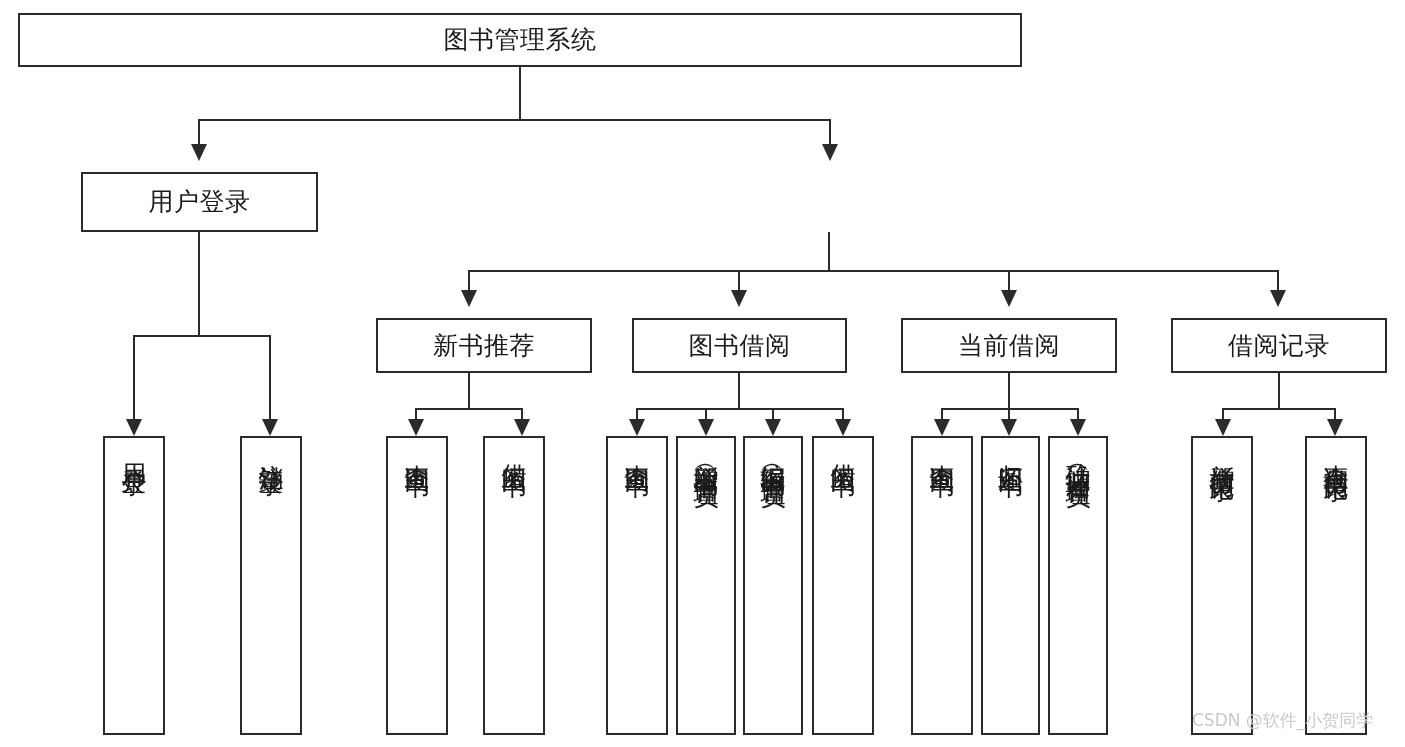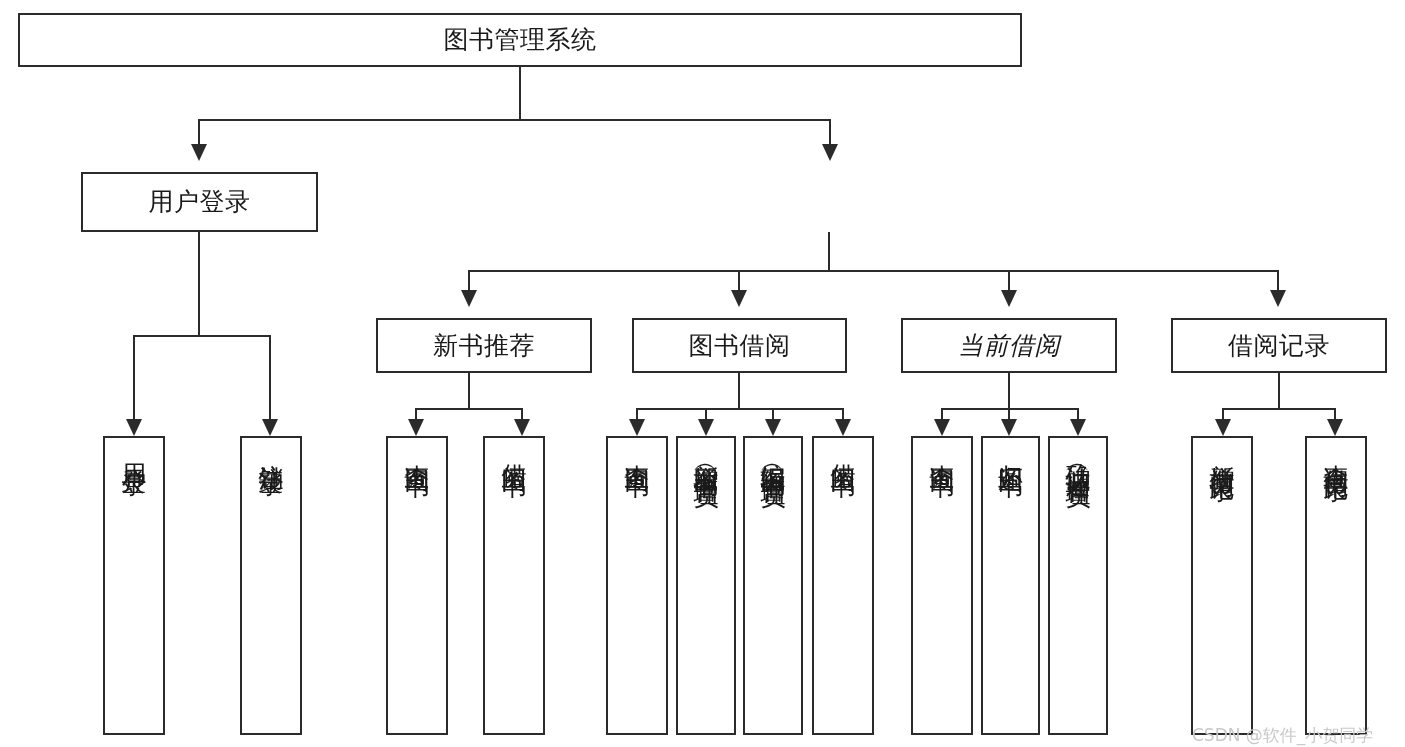--- a/index.html
+++ b/index.html
@@ -120,21 +120,21 @@
   <div class="arrow" style="left:1001px; top:290px;"></div>
   <div class="vline" style="left:1277px; top:270px; width:2px; height:21px;"></div>
   <div class="arrow" style="left:1270px; top:290px;"></div>
 
   <div class="node horiz" style="left:376px; top:318px; width:216px; height:55px;">
     <span class="label">新书推荐</span>
   </div>
   <div class="node horiz" style="left:632px; top:318px; width:215px; height:55px;">
     <span class="label">图书借阅</span>
   </div>
-  <div class="node horiz" style="left:901px; top:318px; width:216px; height:55px;font-style:italic;">
+  <div class="node horiz" style="left:901px; top:318px; width:216px; height:55px;">
     <span class="label">当前借阅</span>
   </div>
   <div class="node horiz" style="left:1171px; top:318px; width:216px; height:55px;">
     <span class="label">借阅记录</span>
   </div>
 
   <div class="vline" style="left:468px; top:373px; width:2px; height:36px;"></div>
   <div class="hline" style="left:415px; top:408px; width:108px; height:2px;"></div>
   <div class="vline" style="left:415px; top:408px; width:2px; height:12px;"></div>
   <div class="arrow" style="left:408px; top:419px;"></div>
@@ -205,15 +205,15 @@
     <span class="label">确认归还（管理员）</span>
   </div>
 
   <div class="node vert" style="left:1191px; top:436px; width:62px; height:299px;">
     <span class="label">新增借阅记录</span>
   </div>
   <div class="node vert" style="left:1305px; top:436px; width:62px; height:299px;">
     <span class="label">查询借阅记录</span>
   </div>
 
-  <div id="watermark" style="left:1192px; top:724px;">CSDN @软件_小贺同学</div>
+  <div id="watermark" style="left:1192px; top:709px;">CSDN @软件_小贺同学</div>
 
 </div>
 
 </body></html>

